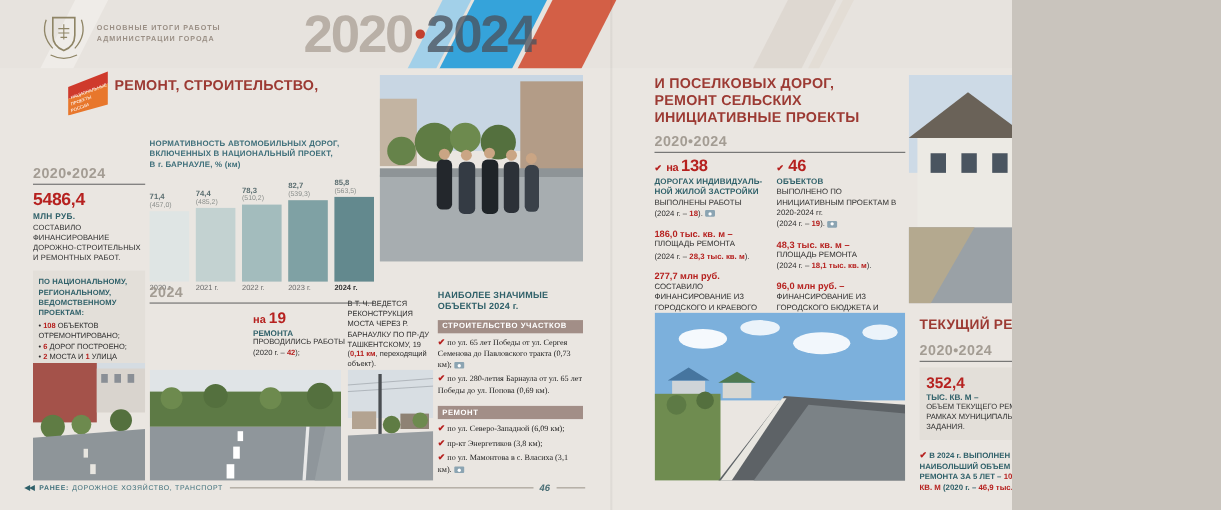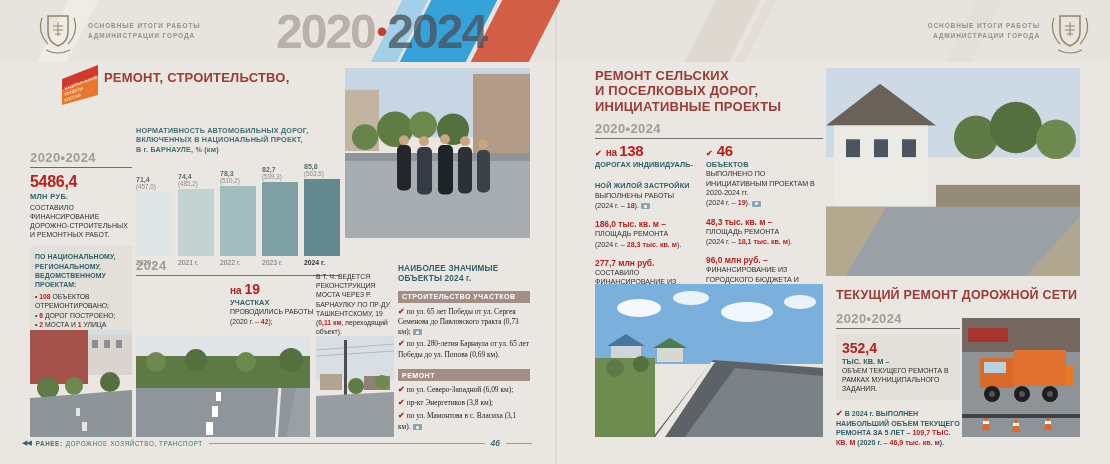--- a/index.html
+++ b/index.html
@@ -1,17 +1,17 @@
 <!DOCTYPE html>
 <html><head>
 <meta charset="utf-8">
 <style>
   *{margin:0;padding:0;box-sizing:border-box}
   html,body{background:#c9c4bd;font-family:"Liberation Sans",sans-serif}
-  #canvas{position:relative;width:1110px;height:464px;background:#eae6e1;overflow:hidden}
+  #canvas{position:relative;width:920px;height:464px;background:#eae6e1;overflow:hidden}
 
   
   #hdr{position:absolute;left:0;top:0;width:1110px;height:62px;background:#e7e3de;overflow:hidden}
   .stripe{position:absolute;top:-8px;height:80px;transform:skewX(-27deg)}
   .hs0{left:52px;width:30px;background:#efece8}
   .hs1{left:386px;width:26px;background:#9ecfe9;opacity:.95}
   .hs2{left:415px;width:66px;background:#2b9fd9;opacity:.95}
   .hs3{left:486px;width:58px;background:#d2573d;opacity:.95}
   .hs4{left:700px;width:44px;background:#dcd5cd;opacity:.8}
   .hs5{left:750px;width:10px;background:#e3ddd5}
@@ -223,21 +223,21 @@
           <div class="bar-cat b">2024 г.</div>
         </div>
       </div>
   </div>
 
   <div id="l2024" class="period">2024</div>
 
 
   <div id="lstat2">
     <div class="stat-val"><span class="pre">на </span><span>19</span></div>
-    <div class="stat-unit">УЧАСТКАХ</div>
+    <div class="stat-unit">РЕМОНТА</div>
     <div class="stat-desc">ПРОВОДИЛИСЬ РАБОТЫ</div>
     <div class="stat-note"><span class="dk">(2020 г. – </span><span class="rd">42</span><span class="dk">);</span></div>
   </div>
 
   <div id="bridge"><span class="dk">В Т. Ч. ВЕДЕТСЯ РЕКОНСТРУКЦИЯ МОСТА ЧЕРЕЗ Р. БАРНАУЛКУ ПО ПР-ДУ ТАШКЕНТСКОМУ, 19 (</span><span class="rd">0,11 км</span><span class="dk">, переходящий объект).</span></div>
 
   <div id="sig">
     <div class="sh">НАИБОЛЕЕ ЗНАЧИМЫЕ</div>
     <div class="sh">ОБЪЕКТЫ 2024 г.</div>
     <div class="ribbon">СТРОИТЕЛЬСТВО УЧАСТКОВ</div>
@@ -315,34 +315,34 @@
       <rect x="28" y="4" width="3" height="58" fill="#4a4e52"></rect>
       <rect x="4" y="38" width="22" height="16" fill="#b3a391"></rect>
       <rect x="48" y="40" width="26" height="14" fill="#8e8274"></rect>
       <circle cx="40" cy="50" r="8" fill="#5f7c44"></circle>
         <circle cx="66" cy="46" r="7" fill="#6d8a4e"></circle>
       <polygon points="0,60 78,56 78,101 0,101" fill="#979da1"></polygon>
     </svg>
   </div>
 
   <div id="rtitle" class="pagetitle">
+    <div>И ПОСЕЛКОВЫХ ДОРОГ,</div>
     <div>РЕМОНТ СЕЛЬСКИХ</div>
-    <div>И ПОСЕЛКОВЫХ ДОРОГ,</div>
     <div>ИНИЦИАТИВНЫЕ ПРОЕКТЫ</div>
   </div>
 
   <div id="rperiod" class="period">2020•2024</div>
 
   <div id="rcolA">
     <div class="chkline">
         <span class="chk">✔</span>
       <span class="rv1"><span class="pre">на </span><span>138</span></span>
     </div>
     <div class="rlabel">ДОРОГАХ ИНДИВИДУАЛЬ-</div>
-    <div class="rlabel" style="margin-top:12px">НОЙ ЖИЛОЙ ЗАСТРОЙКИ</div>
+    <div class="rlabel" style="margin-top:0">НОЙ ЖИЛОЙ ЗАСТРОЙКИ</div>
     <div class="rdesc">ВЫПОЛНЕНЫ РАБОТЫ</div>
     <div class="rnote"><span><span class="dk">(2024 г. – </span><span class="rd">18</span><span class="dk">).</span></span><span class="cam"></span></div>
     <div class="rv2">186,0 тыс. кв. м –</div>
     <div class="rdesc">ПЛОЩАДЬ РЕМОНТА</div>
     <div class="rnote"><span class="dk">(2024 г. – </span><span class="rd">28,3 тыс. кв. м</span><span class="dk">).</span></div>
     <div class="rv2">277,7 млн руб.</div>
     <div class="rdesc">СОСТАВИЛО ФИНАНСИРОВАНИЕ ИЗ ГОРОДСКОГО И КРАЕВОГО БЮДЖЕТОВ</div>
     <div class="rnote"><span class="dk">(2024 г. – </span><span class="rd">52,1 млн руб.</span><span class="dk">).</span></div>
   </div>
 

